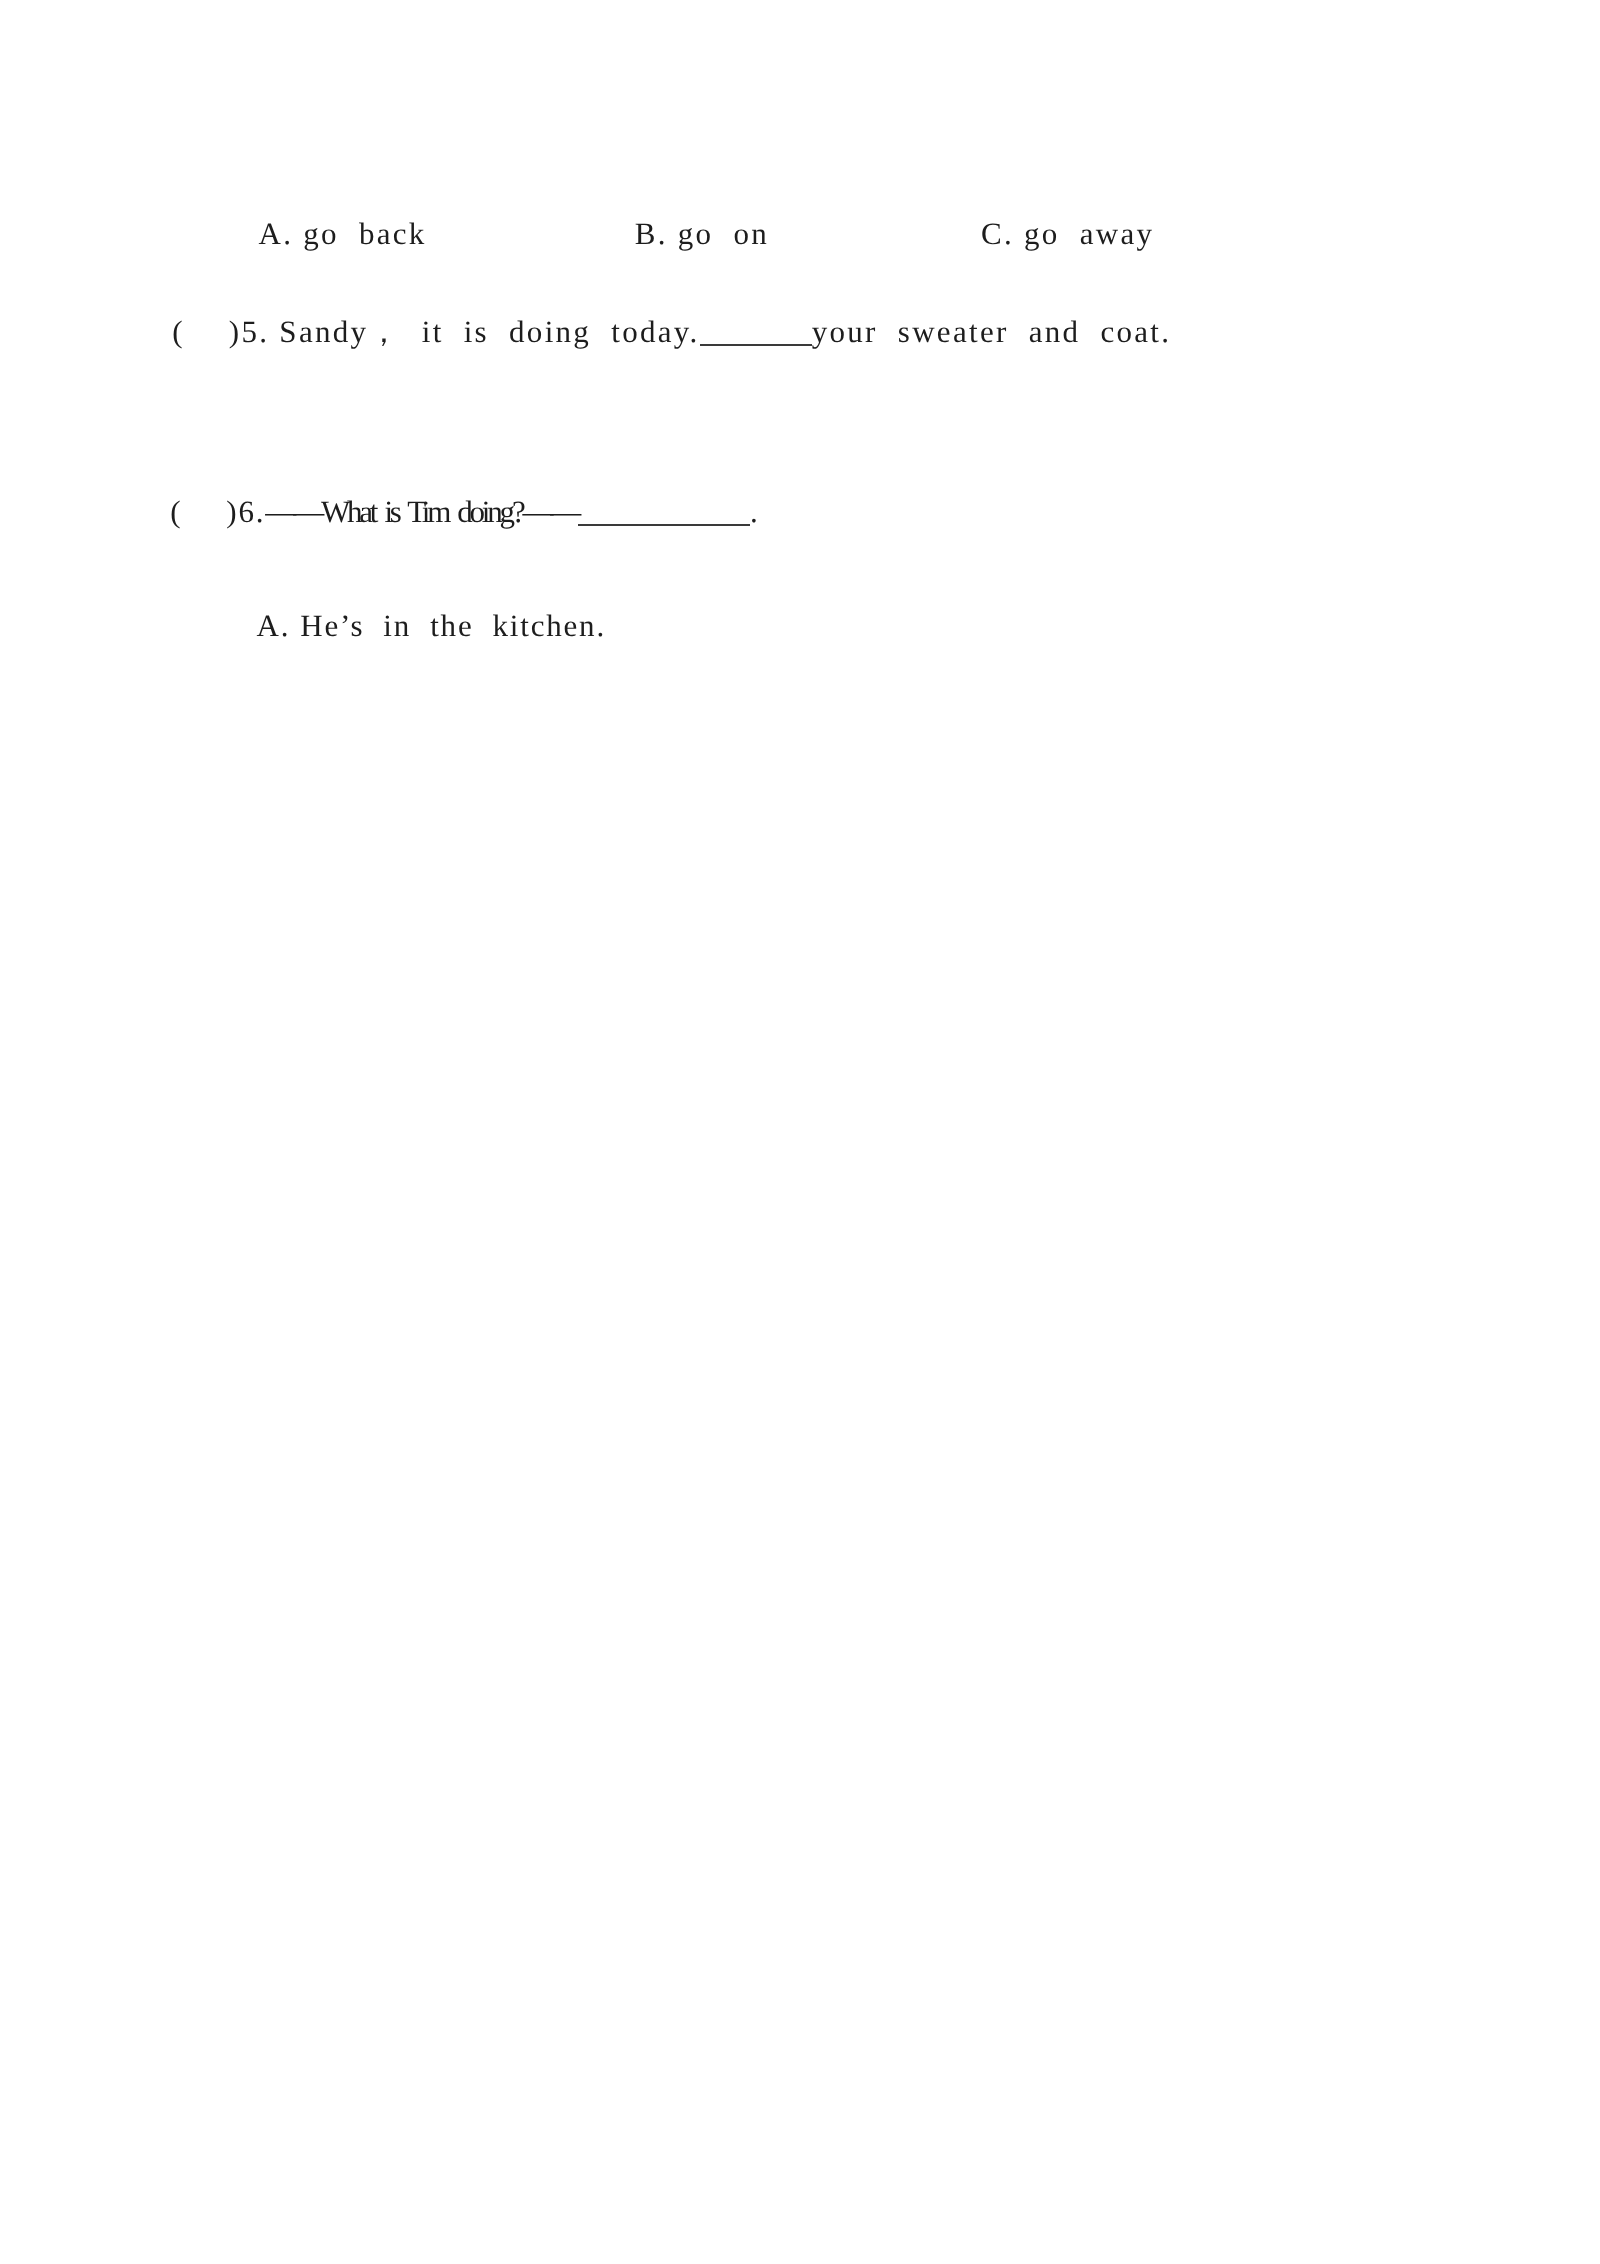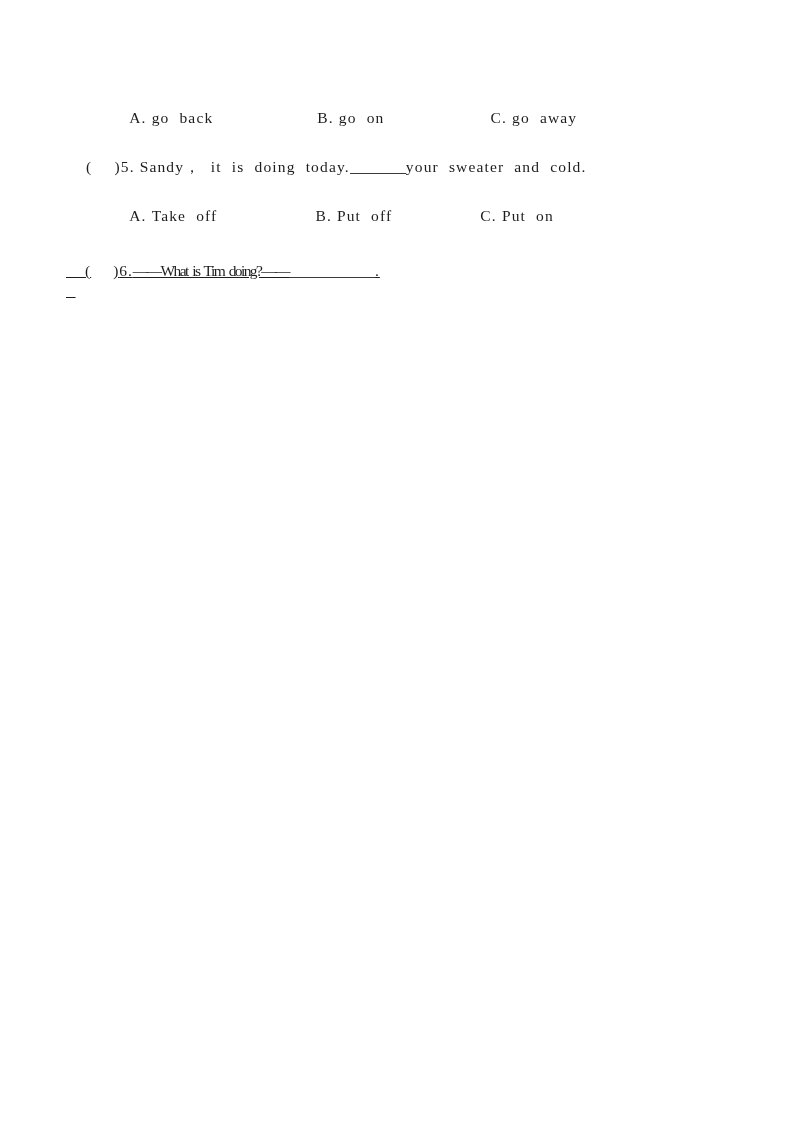--- a/index.html
+++ b/index.html
@@ -72,26 +72,26 @@
 </head>
 <body>
 
 <div class="page">
 
   <div class="line opt-line sp-wide" style="top:88px;">
     <span>A.</span><span class="tiny-space"></span><span>go  back</span><span class="gap-a"></span><span>B.</span><span class="tiny-space"></span><span>go  on</span><span class="gap-b"></span><span>C.</span><span class="tiny-space"></span><span>go  away</span>
   </div>
 
   <div class="line q-line sp-wide" style="top:137px;">
-    <span>(</span><span class="paren-gap"></span><span>)</span><span>5.</span><span class="tiny-space"></span><span>Sandy，  it  is  doing  today.</span><span class="blank blank-5"></span><span>your  sweater  and  cold.</span>
+    <span>(</span><span class="paren-gap"></span><span>)</span><span>5.</span><span class="tiny-space"></span><span>Sandy，  it  is  doing  today.</span><span class="blank blank-5"></span><span>your  sweater  and  coat.</span>
   </div>
 
-  <div class="line opt-line sp-wide" style="top:186px;">
-    <span>A.</span><span class="tiny-space"></span><span>Take  off</span><span class="gap-a2"></span><span>B.</span><span class="tiny-space"></span><span>Put  off</span><span class="gap-b2"></span><span>C.</span><span class="tiny-space"></span><span>Put  on</span>
-  </div>
 
-  <div class="line q-line sp-mid" style="top:241px;text-decoration:underline;">
+  <div class="line q-line sp-mid" style="top:227px;">
     <span>(</span><span class="paren-gap"></span><span>)</span><span>6.</span><span class="dash">——What  is  Tim  doing?——</span><span class="blank blank-6"></span><span>.</span>
   </div>
 
+  <div class="line ans-line sp-mid" style="top:284px;">
+    <span>A.</span><span class="tiny-space"></span><span>He’s  in  the  kitchen.</span>
+  </div>
 
 
 </div>
 
 </body></html>

